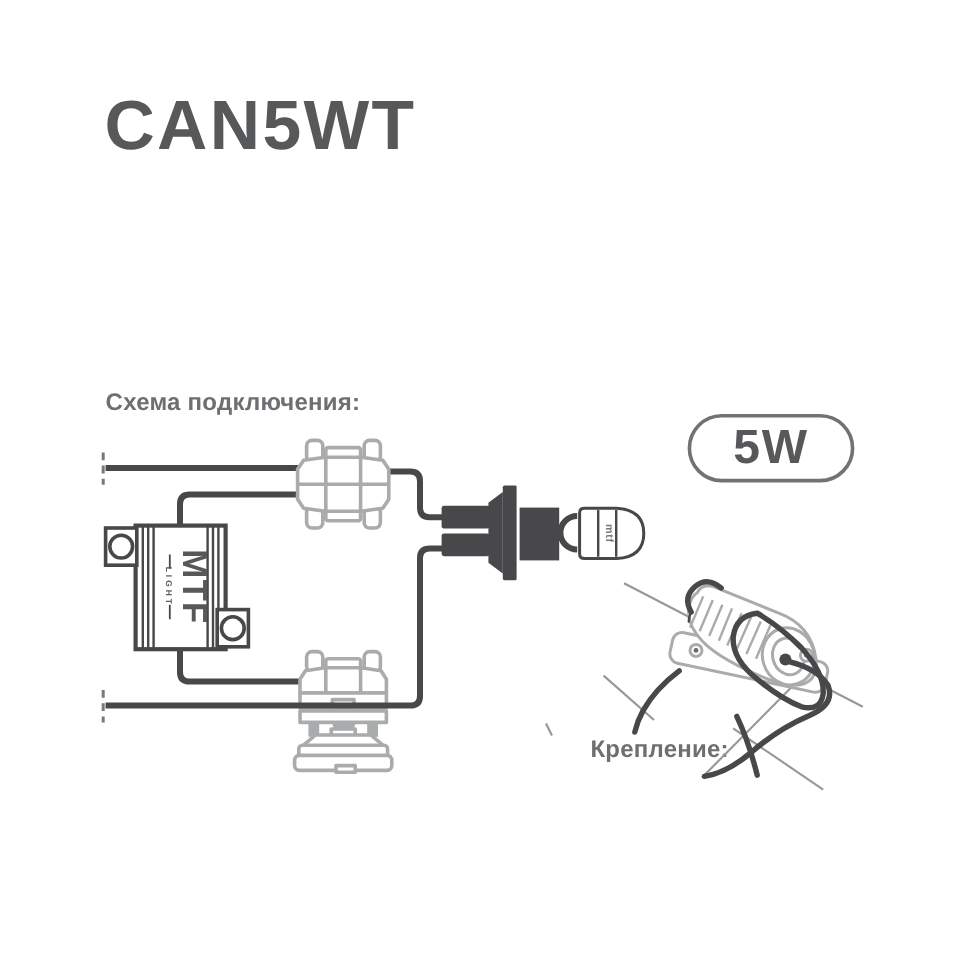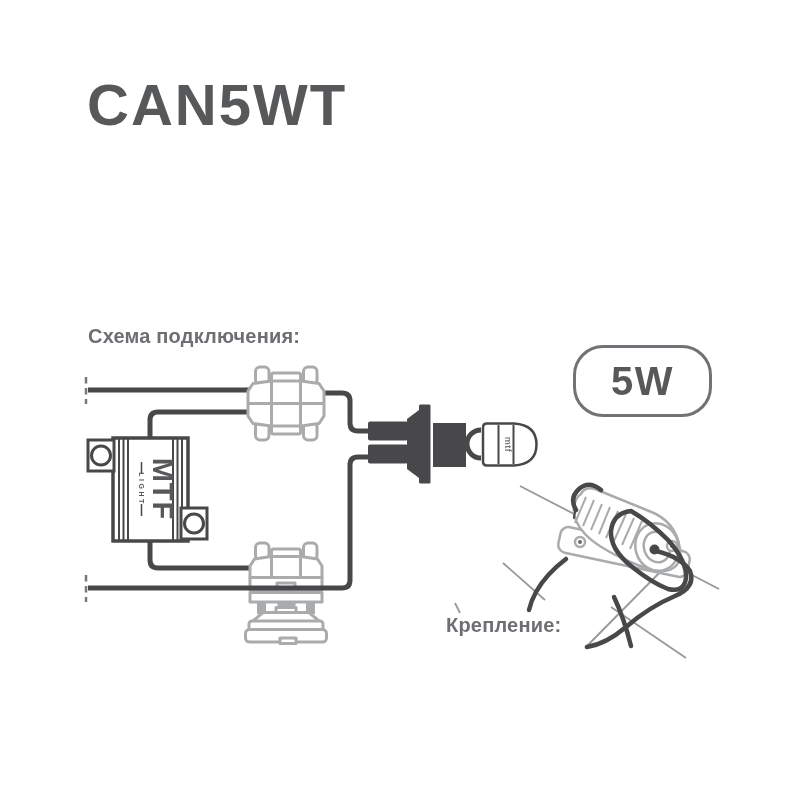--- a/index.html
+++ b/index.html
@@ -10,22 +10,22 @@
     --badge-border:#717275;
   }
   html,body{margin:0;padding:0;background:#fff;}
   body{width:800px;height:800px;position:relative;overflow:hidden;
        font-family:"Liberation Sans",sans-serif;}
   .title{position:absolute;left:87px;top:76px;font-size:58px;font-weight:700;
          color:var(--title);letter-spacing:2px;line-height:1;}
   .section-label{position:absolute;font-size:20px;font-weight:700;color:var(--text);
                  letter-spacing:0.2px;}
   .label-connection{left:88px;top:325px;}
-  .label-mounting{left:446px;top:614px;}
-  .badge{position:absolute;left:573px;top:345px;width:139px;height:72px;
+  .label-mounting{left:492px;top:614px;}
+  .badge{position:absolute;left:573px;top:345px;width:139px;height:57px;
          box-sizing:border-box;border:3.5px solid var(--badge-border);
          border-radius:30px;display:flex;align-items:center;justify-content:center;
          background:#fff;}
   .badge span{font-size:40px;font-weight:700;color:var(--title);letter-spacing:1.5px;}
   svg{position:absolute;left:0;top:0;}
   
   .w{stroke:var(--dark);stroke-width:5;fill:none;stroke-linejoin:round;}
   .stub{stroke:#77787a;stroke-width:2.5;fill:none;stroke-dasharray:6.5 4.5;}
   .lc{stroke:var(--light);stroke-width:3;fill:#fff;stroke-linejoin:round;}
   .li{stroke:var(--light);stroke-width:3;fill:none;}

